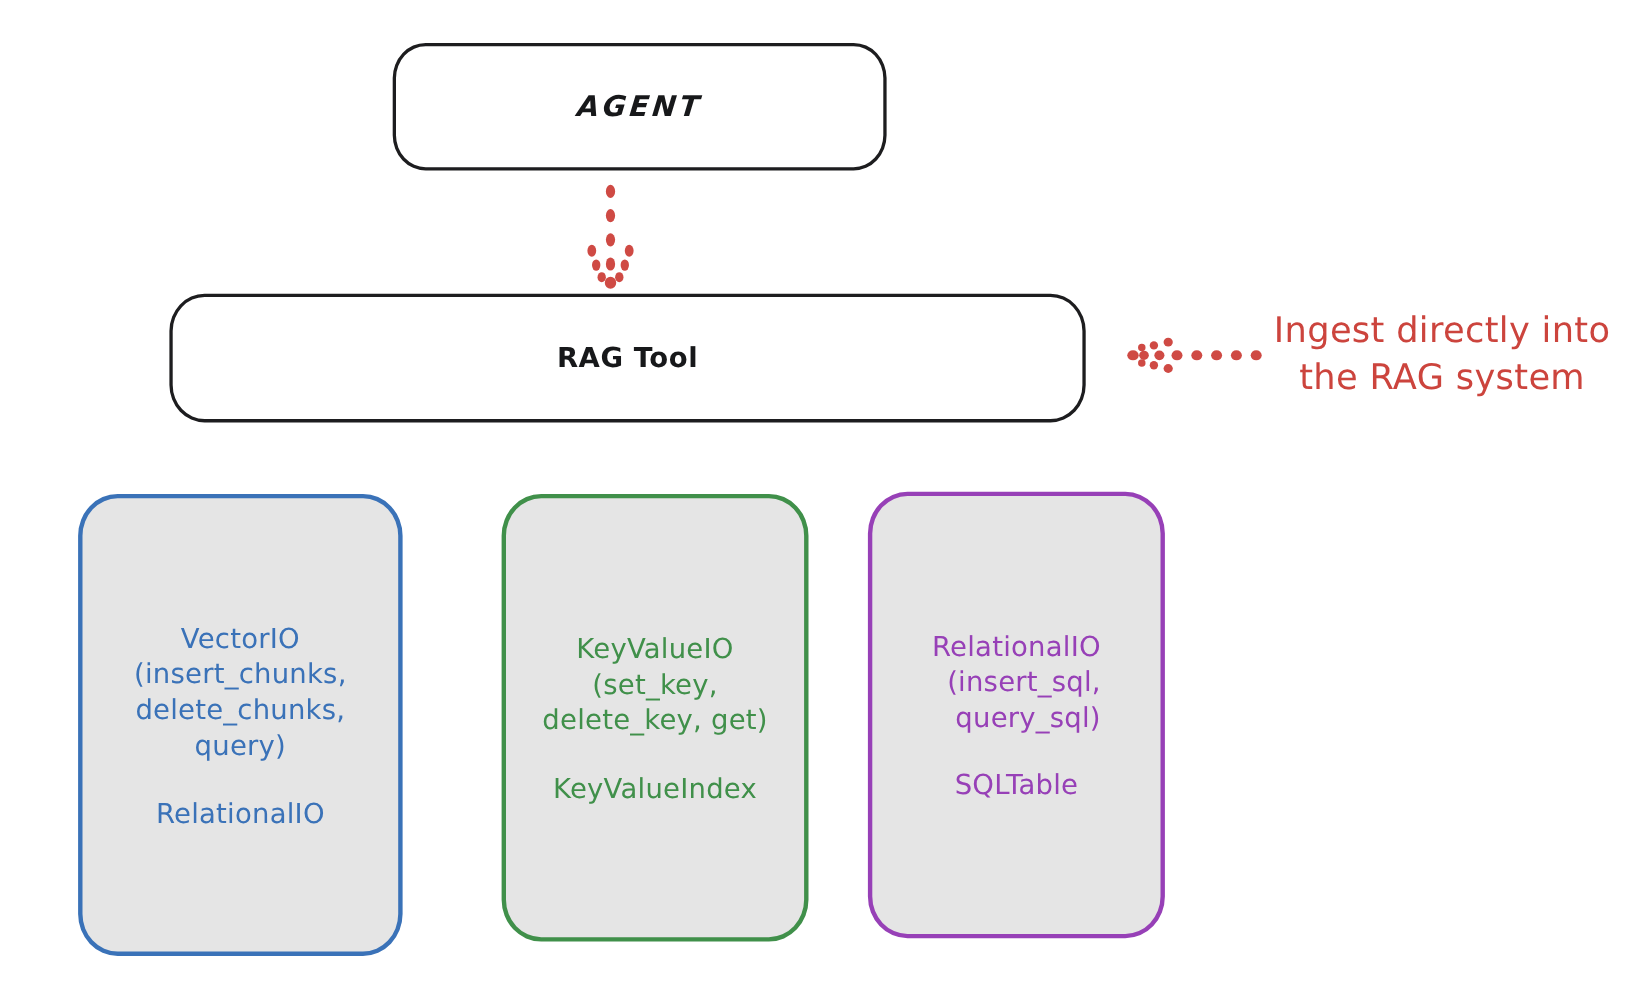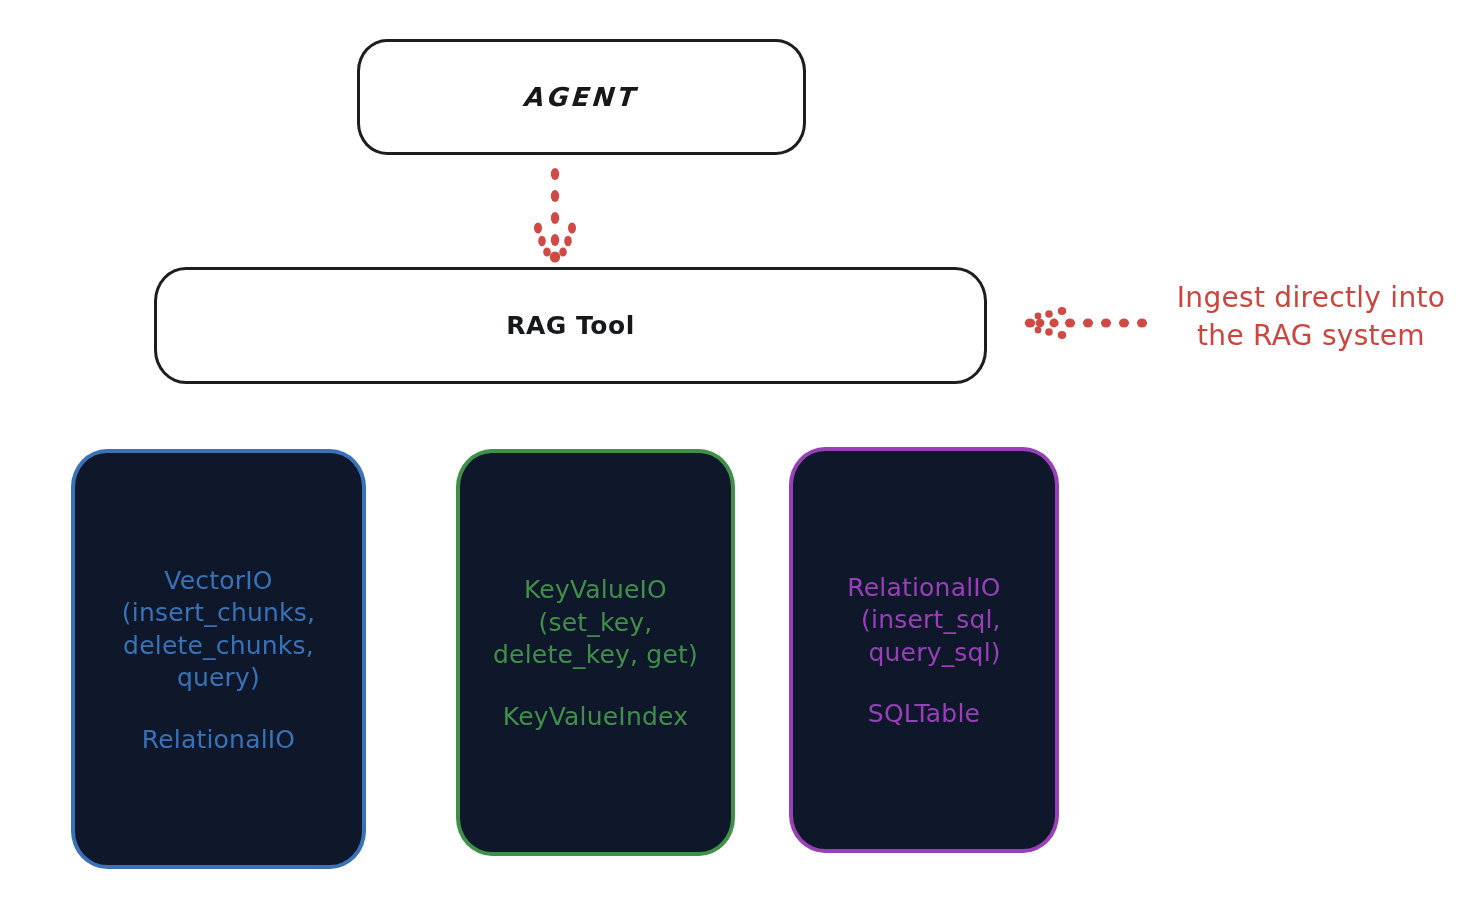--- a/index.html
+++ b/index.html
@@ -58,21 +58,21 @@
     font-size: 25px;
     font-weight: 700;
     color: #17181a;
     letter-spacing: 0.5px;
   }
 
   
   .card {
     position: absolute;
     box-sizing: border-box;
-    background: #0f172a;
+    background: #e5e5e5;
     border-width: 4px;
     border-style: solid;
     border-radius: 36px / 38px;
     display: flex;
     flex-direction: column;
     align-items: center;
     justify-content: center;
     text-align: center;
     padding: 0 6px;
   }
@@ -123,21 +123,21 @@
     position: absolute;
   }
 
   
   #ingest-note {
     position: absolute;
     left: 1146px;
     top: 279px;
     width: 330px;
     color: #cc443d;
-    font-size: 28px;
+    font-size: 32px;
     line-height: 1.35;
     font-weight: 500;
     text-align: center;
     white-space: pre-line;
     letter-spacing: 0.3px;
   }
 </style>
 </head>
 <body>
 

